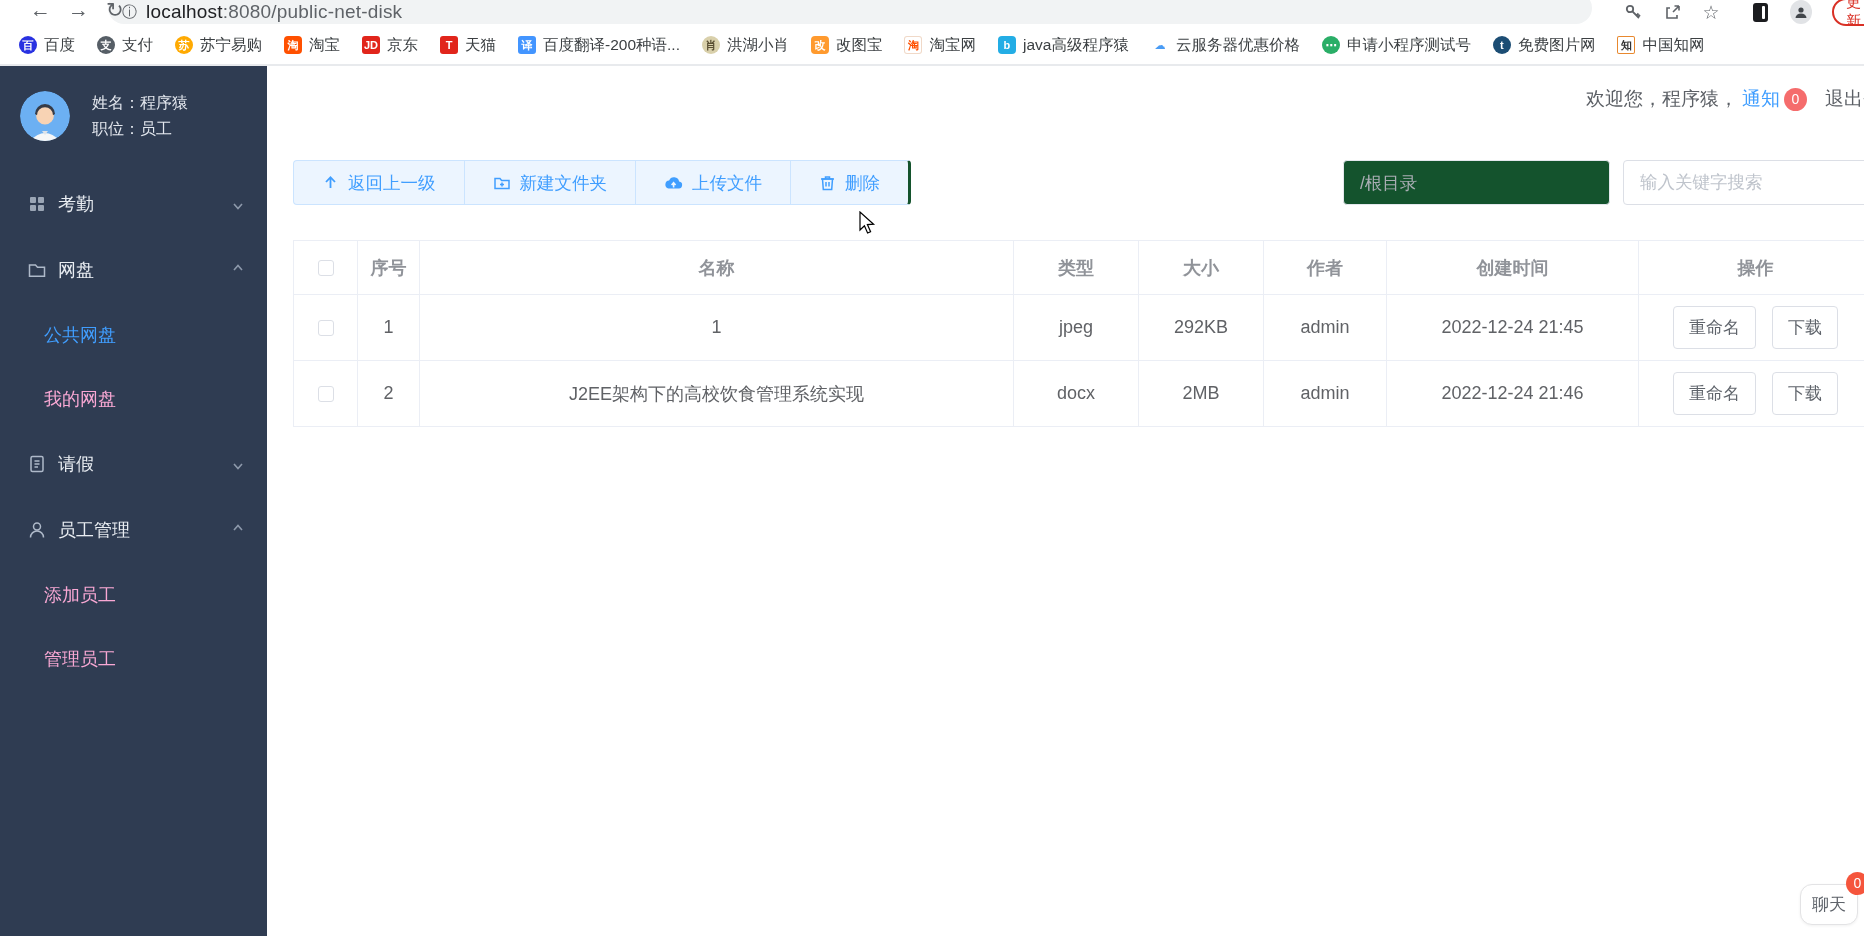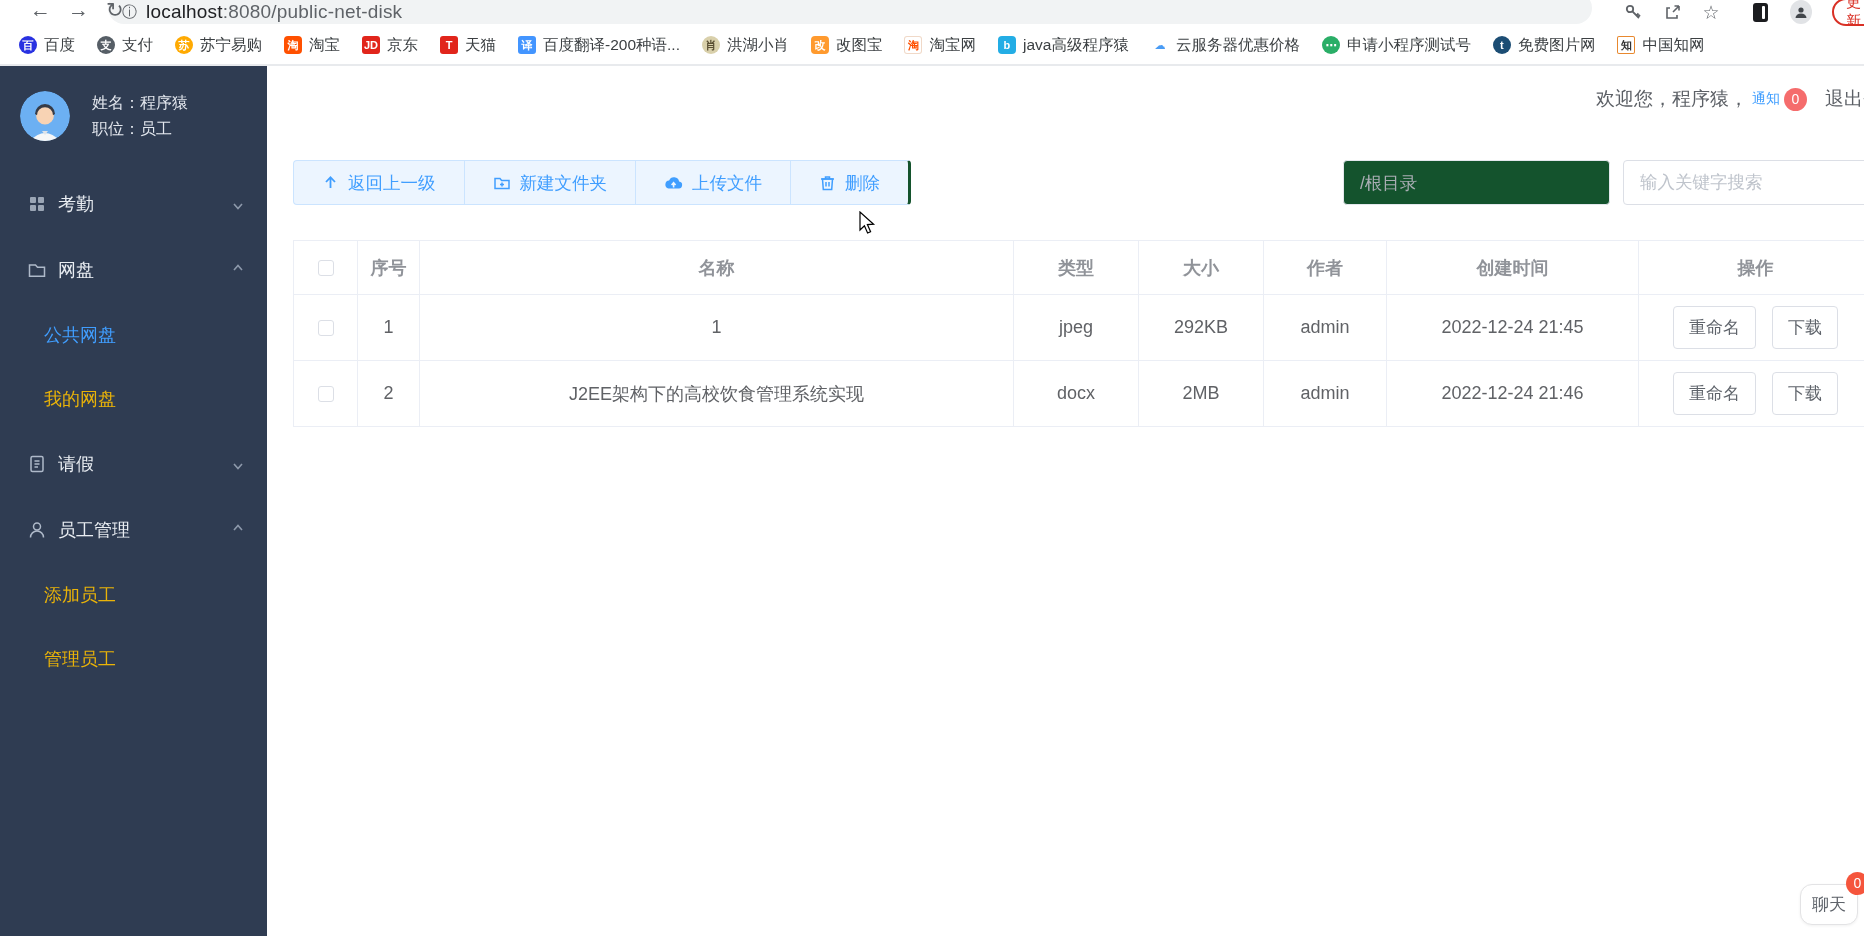--- a/index.html
+++ b/index.html
@@ -33,30 +33,30 @@
   
   .sidebar { position:absolute; left:0; top:66px; width:267px; height:870px; background:#2f3c52; }
   .user-panel { position:absolute; left:20px; top:24px; display:flex; align-items:center; }
   .user-avatar { width:50px; height:50px; border-radius:50%; overflow:hidden; flex:0 0 50px; }
   .user-meta { margin-left:22px; }
   .user-meta div { color:#e3e7ee; font-size:16px; line-height:26px; white-space:nowrap; }
   .menu { position:absolute; left:0; top:105px; width:267px; }
   .m-item { height:66px; display:flex; align-items:center; padding:0 22px 0 27px; color:#e9edf2; font-size:18px; cursor:pointer; }
   .m-item .m-ic { width:20px; height:20px; margin-right:11px; flex:0 0 20px; color:#aeb9c9; }
   .m-item .m-lb { flex:1; }
-  .m-sub { height:64px; display:flex; align-items:center; padding-left:44px; color:#eab308; font-size:18px; cursor:pointer; }
+  .m-sub { height:64px; display:flex; align-items:center; padding-left:44px; color:#f9a8d4; font-size:18px; cursor:pointer; }
   .m-sub.active { color:#409eff; }
   .chev { width:14px; height:14px; color:#8d99ab; }
   .chev.up { transform:rotate(180deg); }
 
   
   .app-header { position:absolute; left:282px; top:66px; width:1597px; height:66px; background:#fff;
     display:flex; align-items:center; justify-content:flex-end; overflow:hidden; }
   .welcome { font-size:19px; color:#5c6066; }
-  .notice-link { font-size:14px; color:#409eff; margin-left:4px; cursor:pointer; }
+  .notice-link { font-size:19px; color:#409eff; margin-left:4px; cursor:pointer; }
   .notice-badge { display:inline-block; width:23px; height:23px; margin-left:4px; border-radius:50%;
     background:#f56c6c; color:#fff; font-size:14px; line-height:23px; text-align:center; }
   .logout-link { font-size:19px; color:#5c6066; margin-left:18px; margin-right:-22px; white-space:nowrap; cursor:pointer; }
 
   
   .app-main { position:absolute; left:267px; top:132px; width:1597px; height:804px; background:#fff; }
 
   .btn-group { position:absolute; left:26px; top:28px; display:flex; }
   .tb-btn { height:45px; background:#ecf5ff; border:1px solid #cbe4ff; border-right:none;
     color:#409eff; font-size:17.5px; display:flex; align-items:center; justify-content:center; padding:0 28px; cursor:pointer; white-space:nowrap; }

